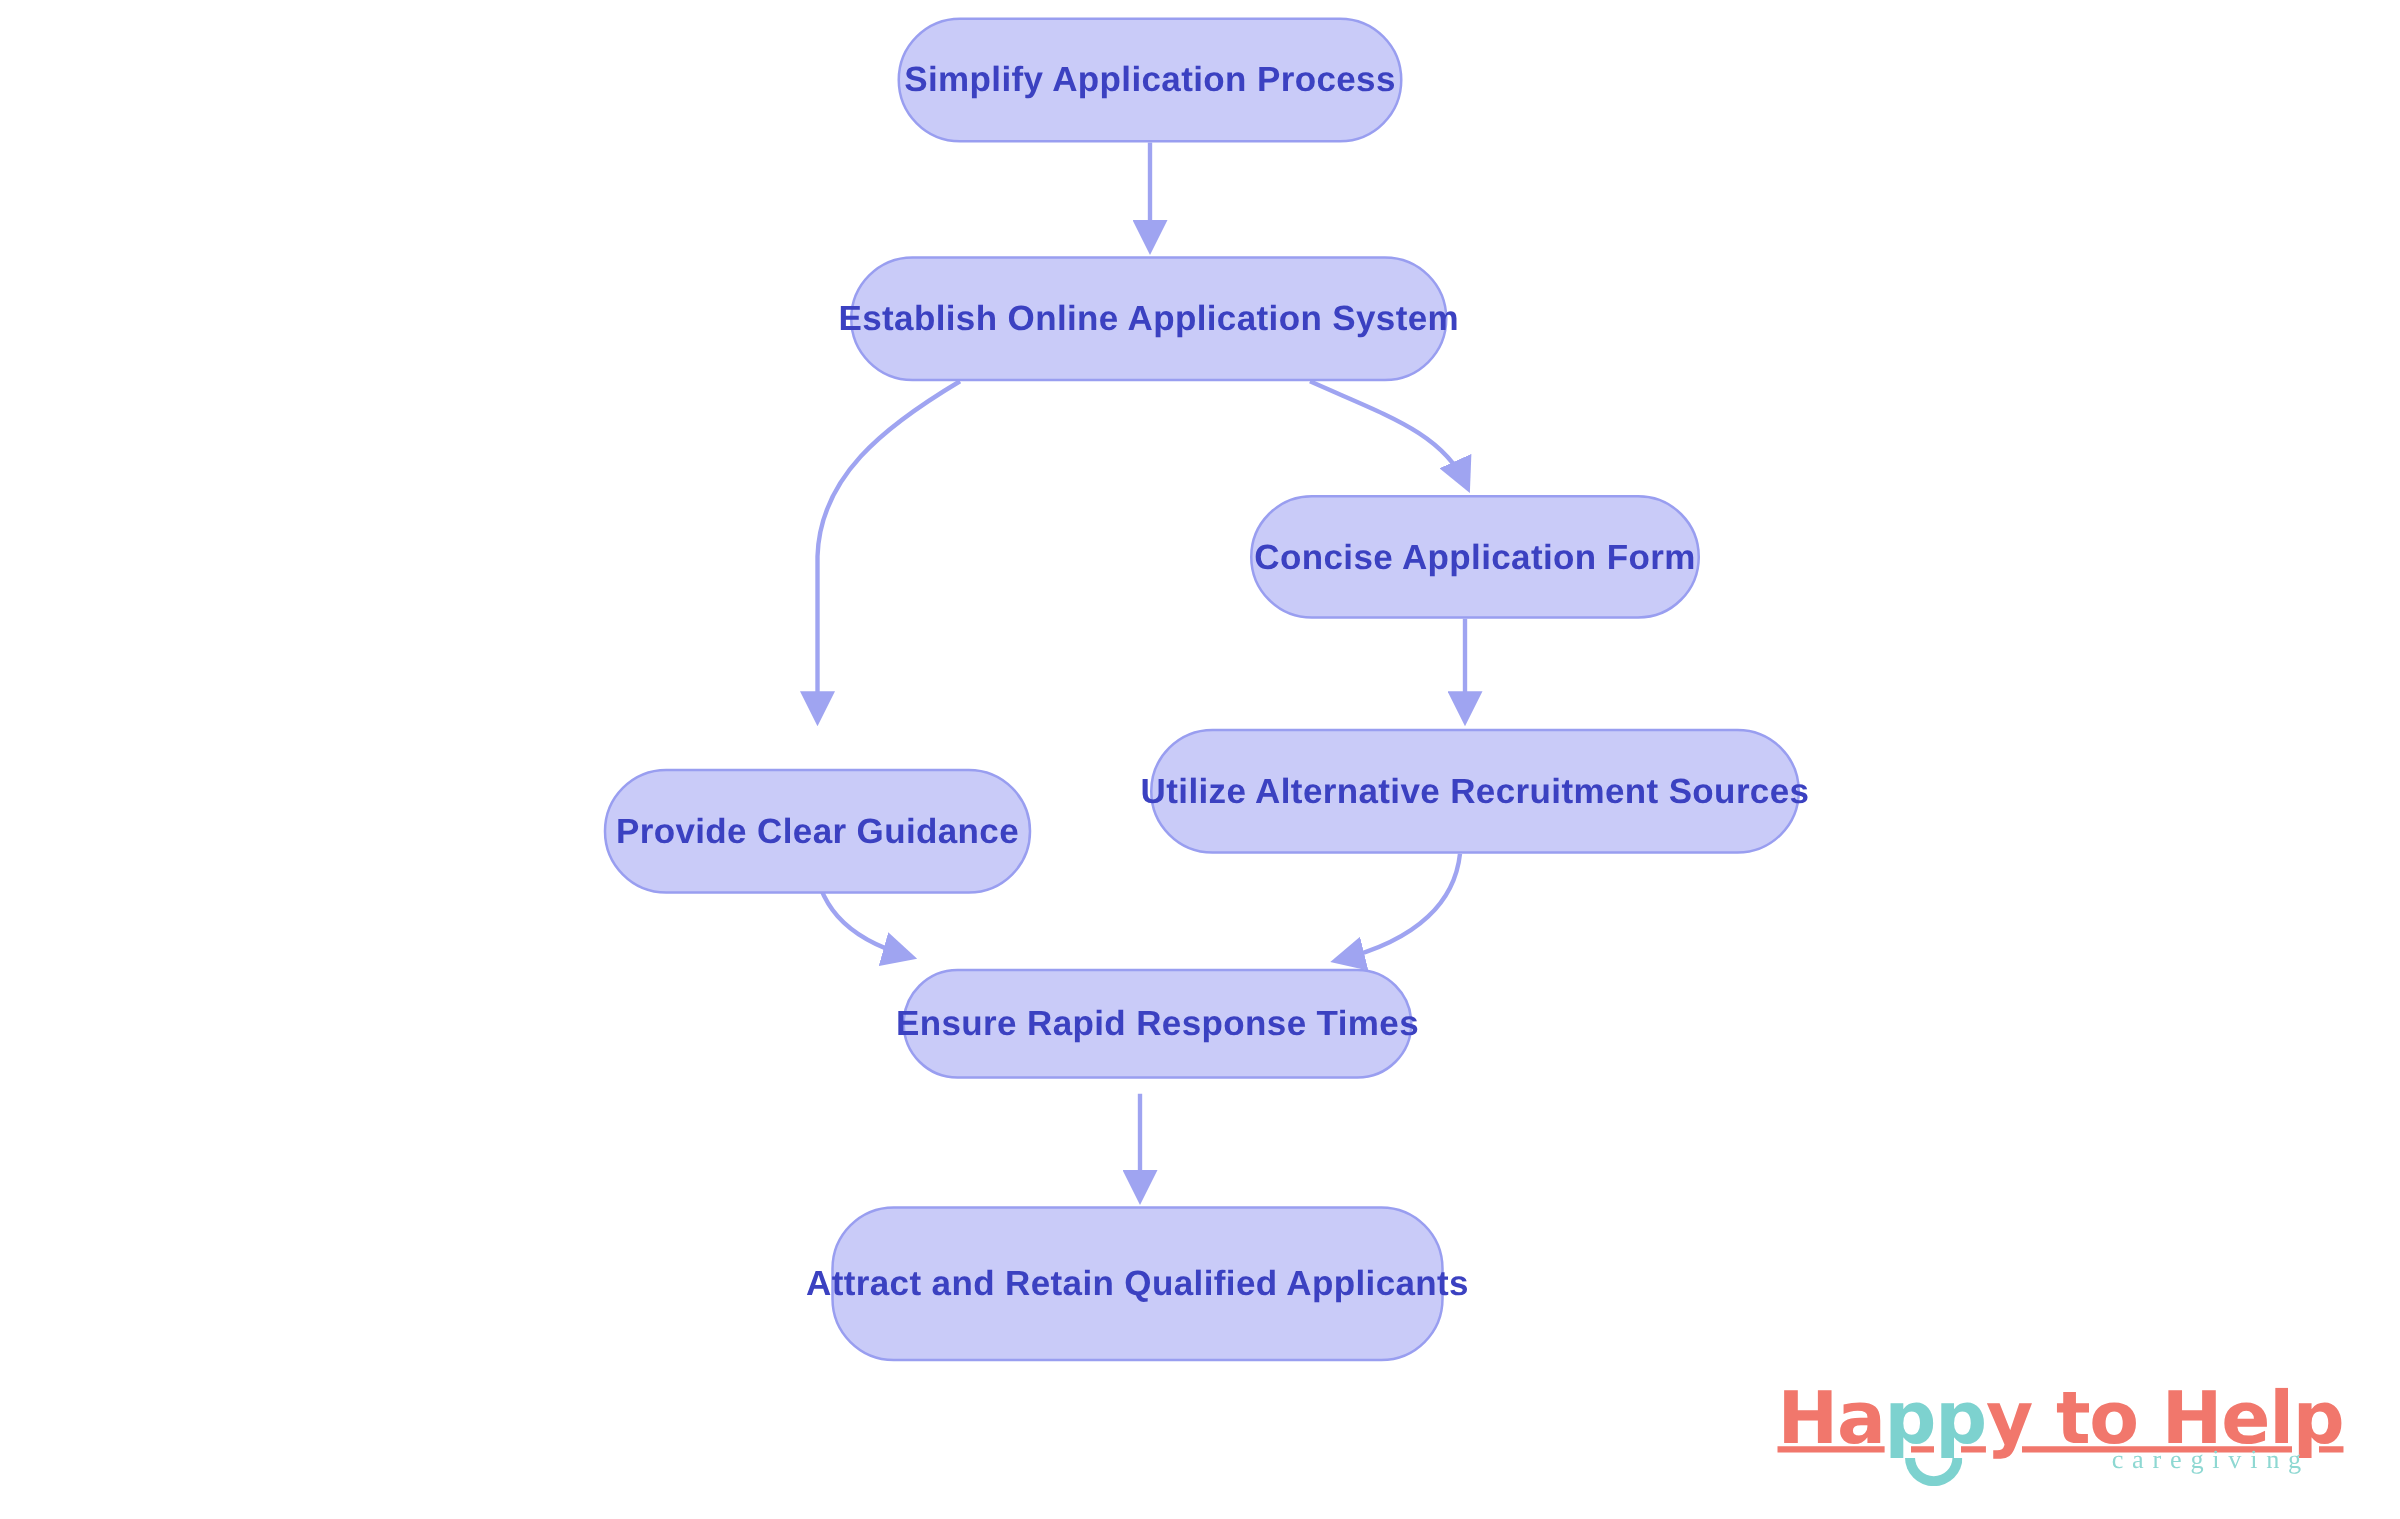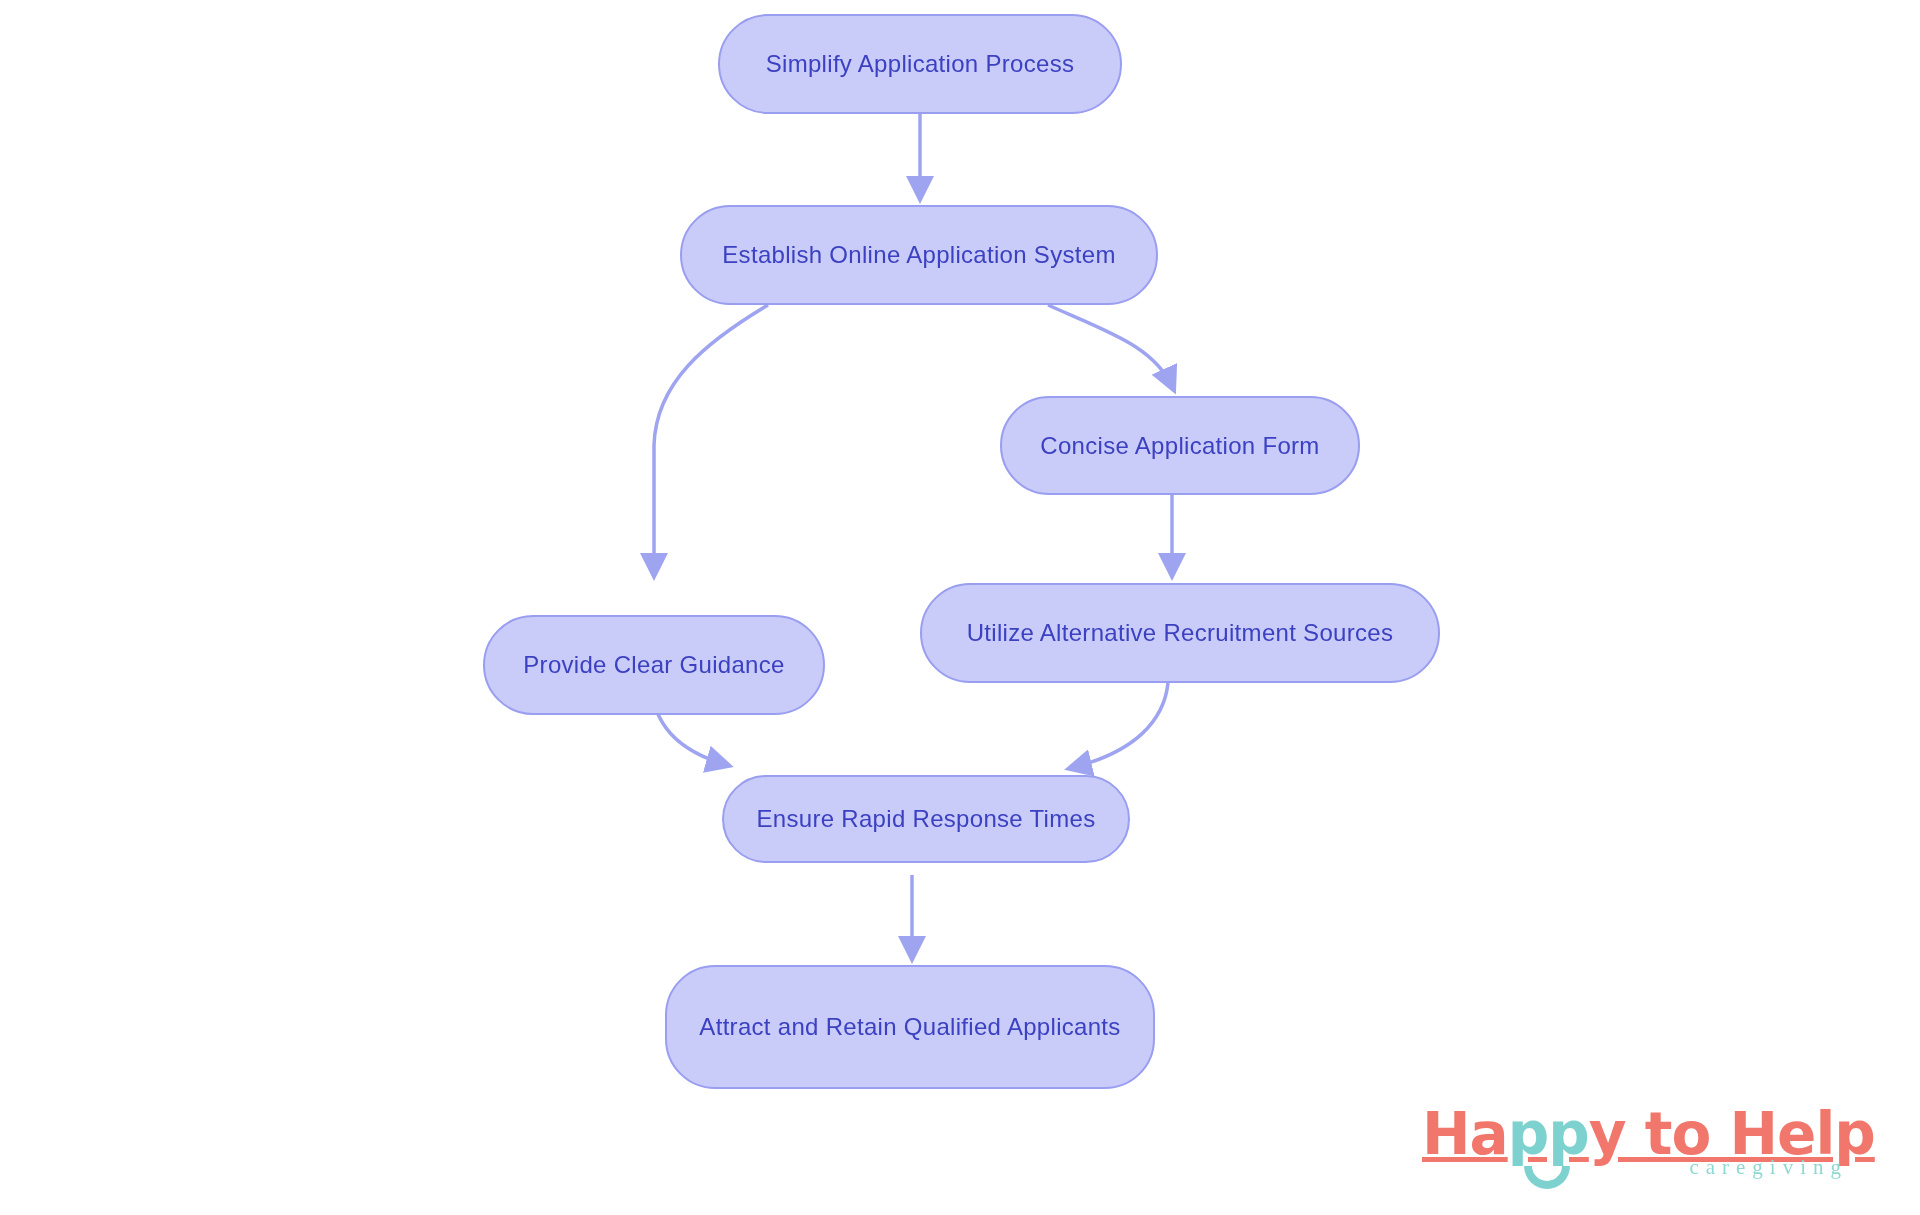--- a/index.html
+++ b/index.html
@@ -39,24 +39,25 @@
   .node{
     position:absolute;
     box-sizing:border-box;
     display:flex;
     align-items:center;
     justify-content:center;
     background:var(--node-fill);
     border:2px solid var(--node-border);
     border-radius:50px;
     color:var(--node-text);
-    font-size:24px;
+    font-size:28px;
     letter-spacing:0.3px;
     white-space:nowrap;
     text-align:center;
+    font-weight:bold;
   }
   .logo{
     position:absolute;
     left:1422px;
     top:1104px;
     width:478px;
     font-family:"DejaVu Sans", sans-serif;
   }
   .logo-wordmark{
     font-size:58px;

